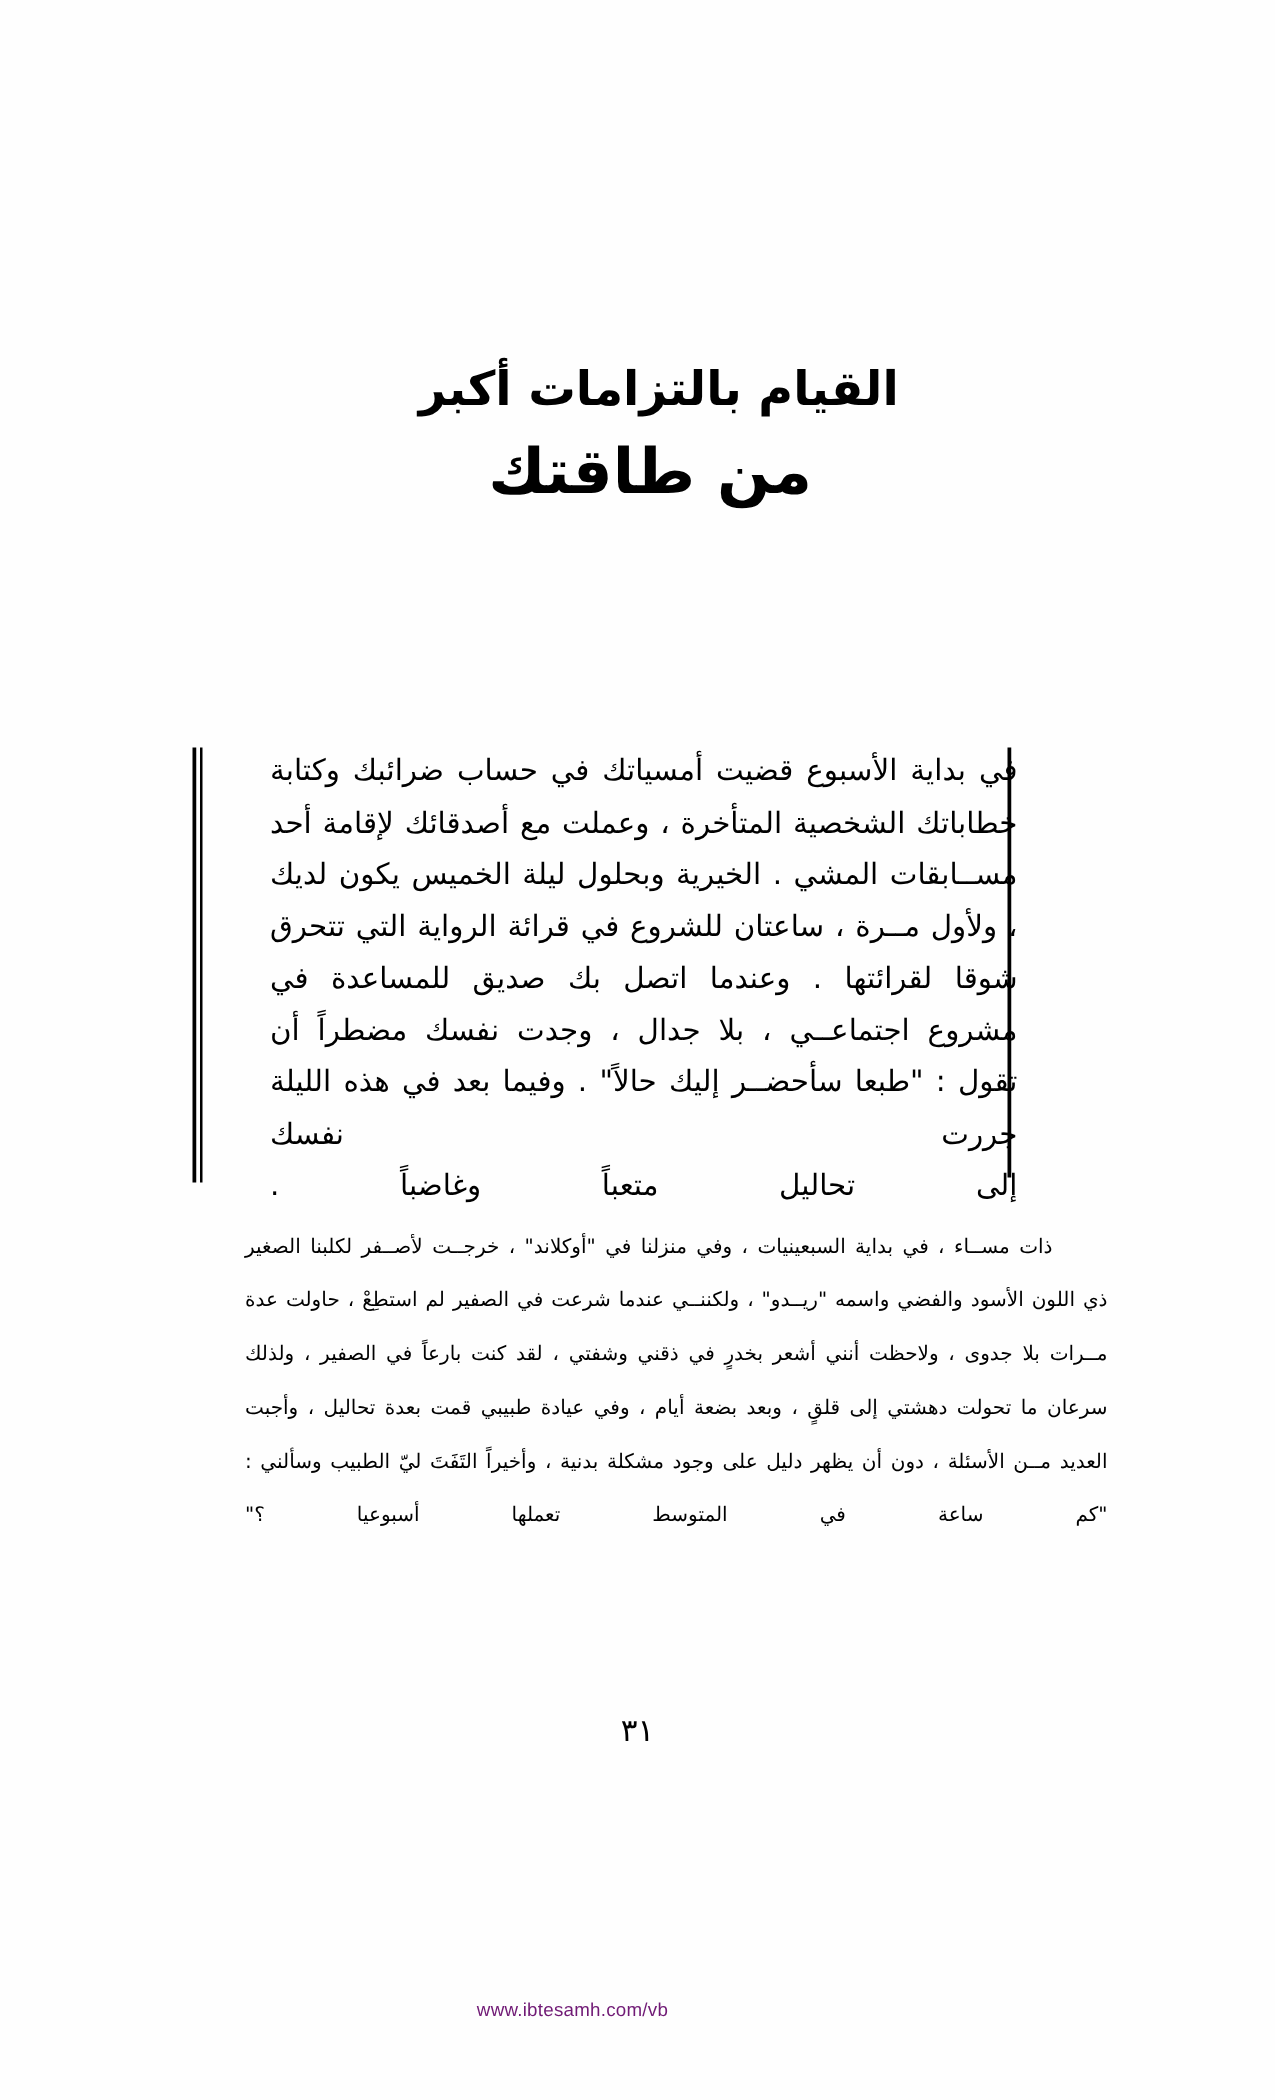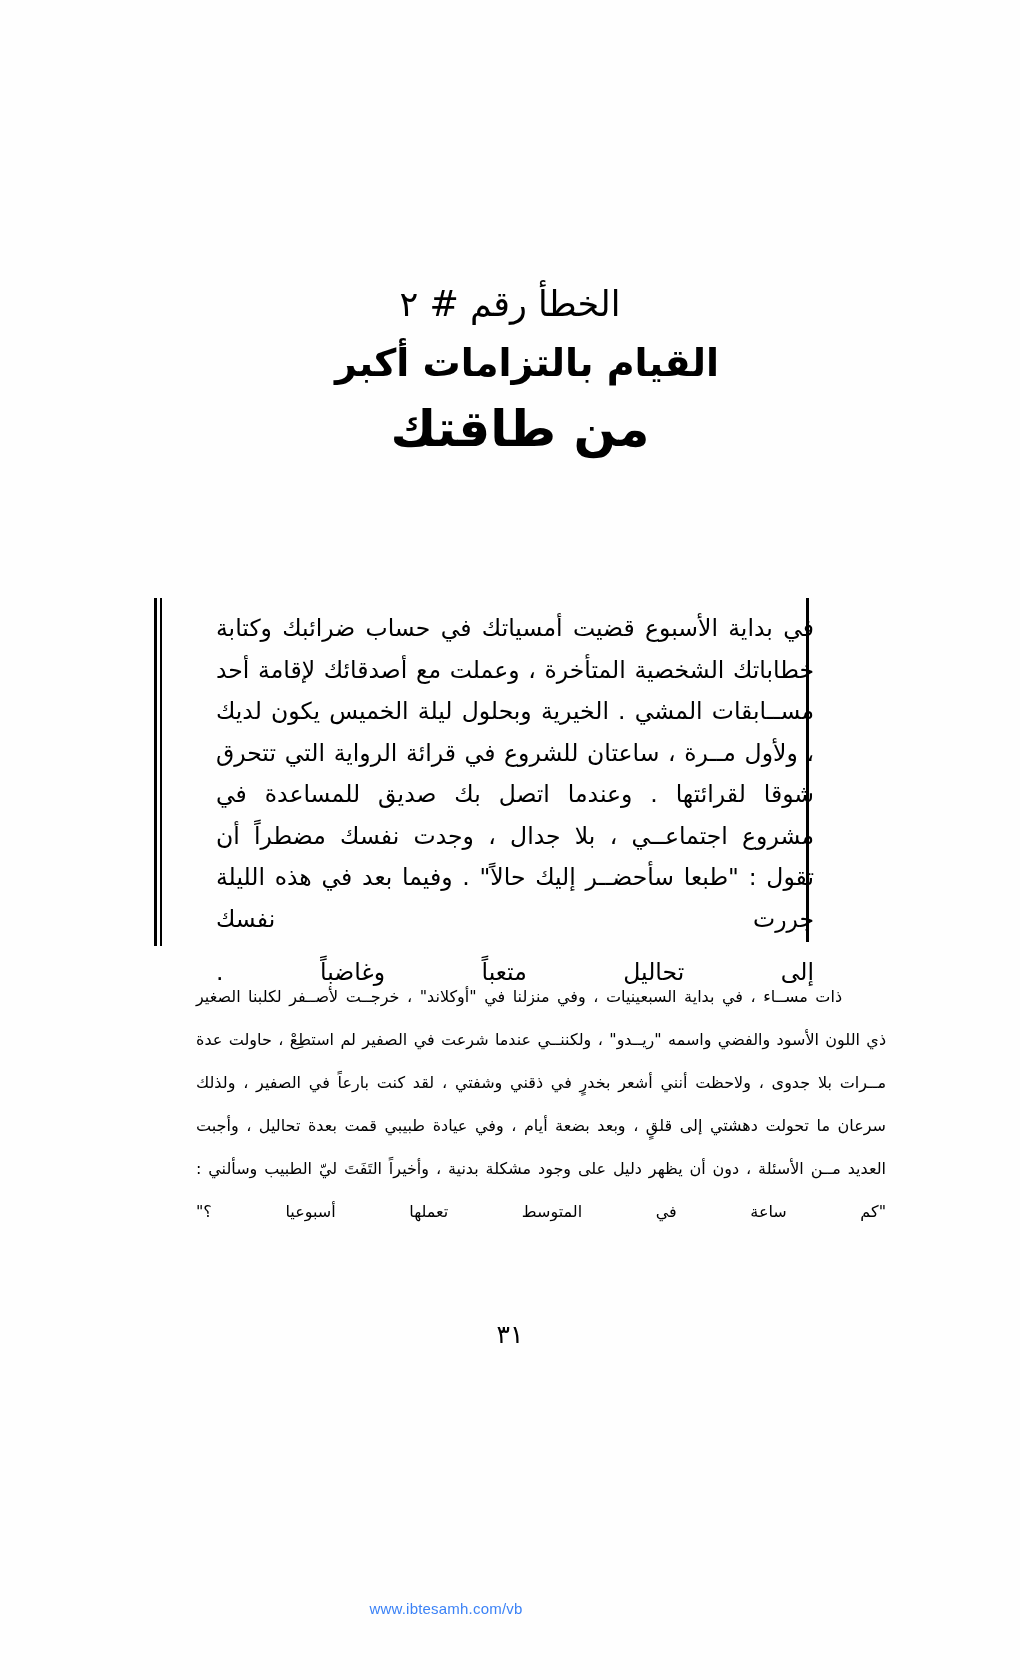--- a/index.html
+++ b/index.html
@@ -83,21 +83,20 @@
     height: 344px;
     background: #000;
   }
   .quote-text {
     font-size: 23.5px;
     line-height: 41.5px;
     text-align: justify;
     text-align-last: justify;
     font-weight: normal;
     word-spacing: 1px;
-    margin-top: 12px;
   }
 
   
   .body-block {
     position: absolute;
     top: 975px;
     right: 134px;
     width: 690px;
   }
   .body-text {
@@ -105,49 +104,48 @@
     line-height: 43px;
     text-align: justify;
     text-align-last: justify;
     text-indent: 44px;
     word-spacing: 1px;
   }
 
   
   .page-number {
     position: absolute;
-    top: 1320px;
+    top: 1370px;
     left: 0;
     width: 1020px;
     text-align: center;
     font-size: 25px;
     line-height: 30px;
   }
 
   
   .footer-watermark {
     position: absolute;
     top: 1600px;
-    left: 0;
+    left: 12px;
     width: 892px;
     text-align: center;
     font-size: 15px;
-    color: #3b82f6;
+    color: #701a75;
     font-family: "Liberation Sans", sans-serif;
     direction: ltr;
     letter-spacing: 0.2px;
   }
 </style>
 </head>
 <body>
 
 <div class="page">
 
   <div class="heading">
-    <span class="heading-line l1">الخطأ رقم # ٢</span>
     <span class="heading-line l2">القيام بالتزامات أكبر</span>
     <span class="heading-line l3">من طاقتك</span>
   </div>
 
   <div class="quote-rule"></div>
   <div class="quote-rule second"></div>
   <div class="quote-rule-right"></div>
 
   <div class="quote-block">
     <div class="quote-text">في بداية الأسبوع قضيت أمسياتك في حساب ضرائبك وكتابة خطاباتك الشخصية المتأخرة ، وعملت مع أصدقائك لإقامة أحد مســابقات المشي . الخيرية وبحلول ليلة الخميس يكون لديك ، ولأول مــرة ، ساعتان للشروع في قرائة الرواية التي تتحرق شوقا لقرائتها . وعندما اتصل بك صديق للمساعدة في مشروع اجتماعــي ، بلا جدال ، وجدت نفسك مضطراً أن تقول : "طبعا سأحضــر إليك حالاً" . وفيما بعد في هذه الليلة جررت نفسك</div>

